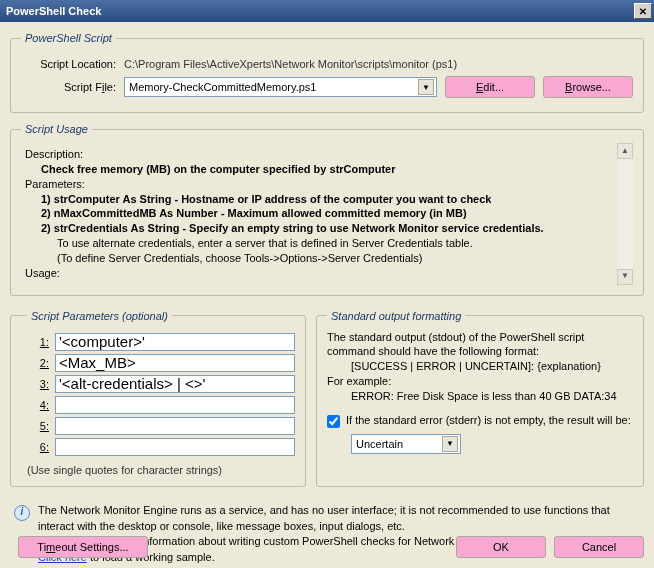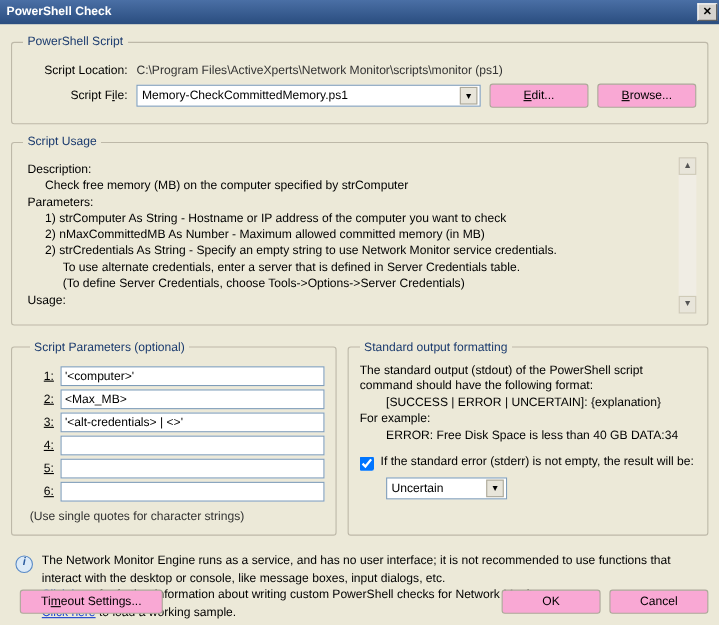--- a/index.html
+++ b/index.html
@@ -32,21 +32,21 @@
     display:flex; align-items:center; justify-content:center;
     cursor:pointer;
   }
   .content { padding: 6px 10px 8px 10px; }
   fieldset {
     border: 1px solid #bdb8a8;
     border-radius: 3px;
     margin: 4px 0 10px 0;
     padding: 8px 10px 10px 10px;
   }
-  legend { padding: 0 4px; color:#1a3a6e; }
+  legend { padding: 0 4px; color:#1a3a6e;font-style:italic; }
   .row { display:flex; align-items:center; margin:4px 0; }
   .lbl { width:95px; text-align:right; margin-right:8px; }
   .readonly-path {
     flex:1; color:#333; padding:2px 0;
   }
   .combo {
     flex:1; display:flex; height:20px;
     border:1px solid #7f9db9; background:#fff;
     align-items:center; padding:0 2px 0 4px;
   }
@@ -78,32 +78,32 @@
     background:#f0ede4;
   }
   .scroll-arrow {
     height:16px; background:#e8e5da;
     border:1px solid #cfcab7;
     display:flex; align-items:center; justify-content:center;
     font-size:8px; color:#555;
   }
   .scroll-arrow.up { }
   .scroll-arrow.down { position:absolute; bottom:0; left:0; right:0; }
-  .indent1 { padding-left: 16px; }
+  .indent1 { padding-left: 16px; font-weight: bold; }
   .indent2 { padding-left: 32px; }
   .cols { display:flex; gap:10px; }
   .col-left { flex:0 0 296px;padding-left:16px; }
   .col-right { flex:1; }
   .param-row { display:flex; align-items:center; margin:3px 0; }
   .param-lbl { width:22px; text-align:right; margin-right:6px; text-decoration:underline; }
   .param-input {
     flex:1; height:18px;
     border:1px solid #7f9db9;
     background:#fff;
-    font-family:inherit; font-size:11px;
+    font-family:inherit; font-size:15px;
     padding:0 3px;
   }
   .hint { margin-top:8px; color:#333; }
   .stdout-text { line-height:1.35; }
   .stdout-text .ind { padding-left:24px; }
   .check-row { display:flex; align-items:flex-start; margin-top:10px; }
   .check-row input { margin:1px 6px 0 0; }
   .select-small {
     width:110px; height:20px;
     border:1px solid #7f9db9; background:#fff;

